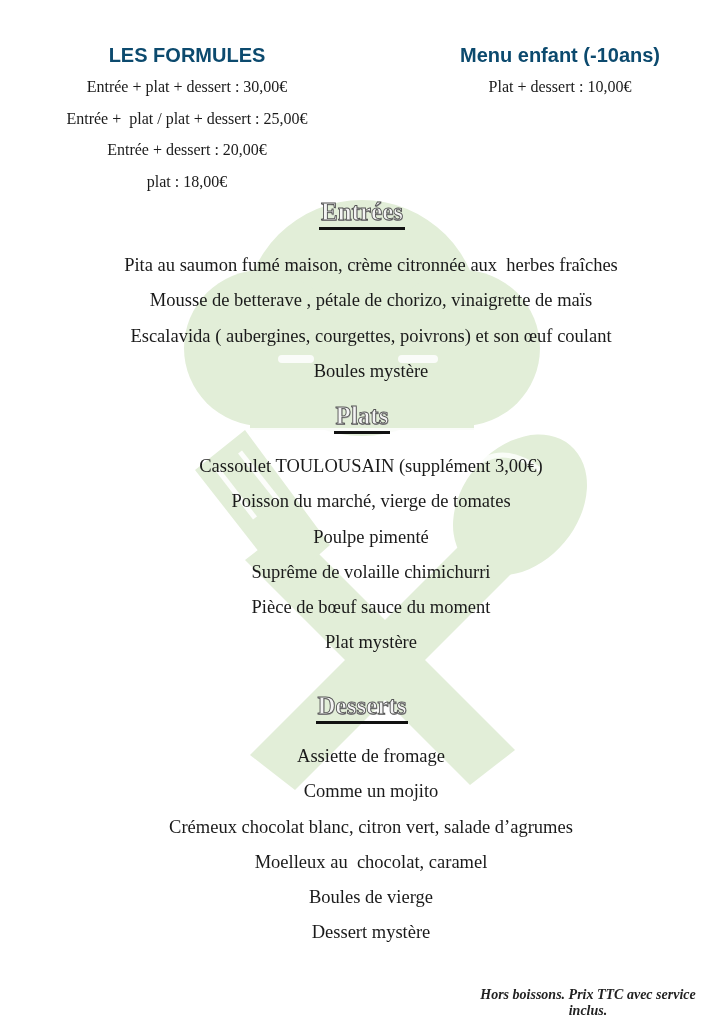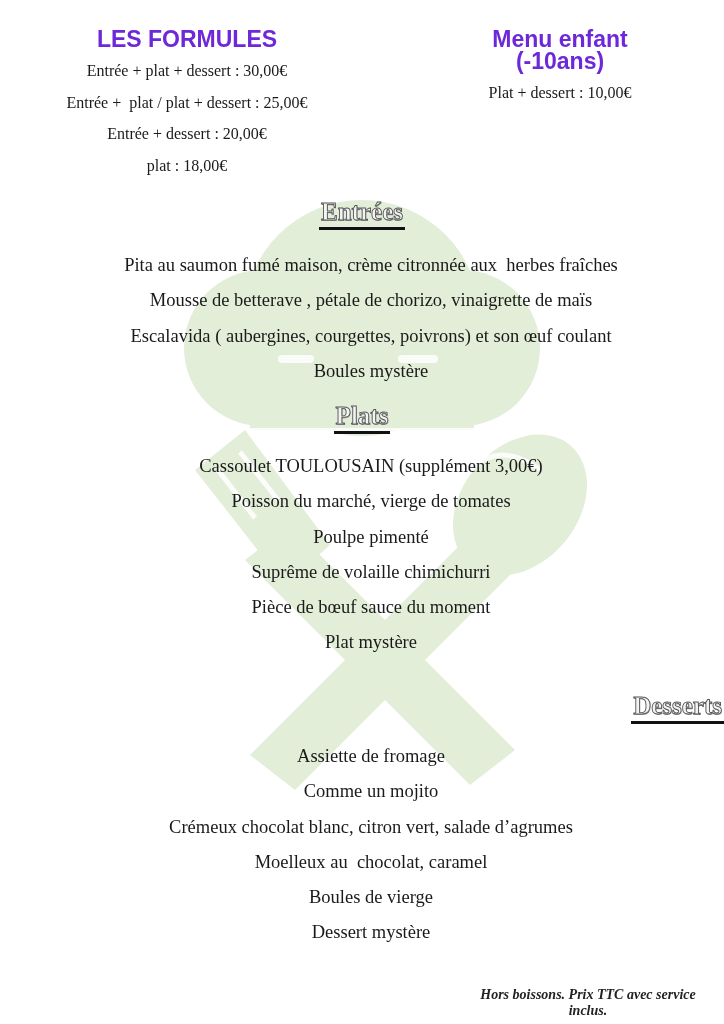--- a/index.html
+++ b/index.html
@@ -4,22 +4,22 @@
 <style>
   html, body { margin: 0; padding: 0; background: #ffffff; }
   body { width: 724px; height: 1024px; position: relative; overflow: hidden;
          font-family: "Liberation Serif", serif; color: #1a1a1a; }
   .watermark { position: absolute; left: 0; top: 0; width: 724px; height: 1024px; z-index: 0; }
   .content { position: relative; z-index: 1; }
 
   .col { position: absolute; text-align: center; }
   .col-left { left: 30px; width: 314px; top: 28px; }
   .col-right { left: 450px; width: 220px; top: 28px; }
-  .col-title { font-family: "Liberation Sans", sans-serif; font-weight: bold; font-size: 23px;
-               color: #6d28d9; margin: 0 0 8px 0; line-height: 22px; }
+  .col-title { font-family: "Liberation Sans", sans-serif; font-weight: bold; font-size: 20px;
+               color: #0c4a6e; margin: 16px 0 8px 0; line-height: 22px; }
   .col-line { font-size: 16px; line-height: 20.5px; margin: 11px; white-space: pre; }
 
   .section-title { position: absolute; left: 0; width: 724px; text-align: center;
                    font-size: 25px; line-height: 28px; font-weight: bold; }
   .section-title span { display: inline-block; color: #f4f4f4;
         -webkit-text-stroke: 0.9px #555; text-shadow: 0.5px 0.5px 0 #999;
         border-bottom: 3px solid #111; padding: 0 2px 1px 2px; }
 
   .items { position: absolute; left: 0; width: 724px; text-align: center; padding-left: 9px; }
   .item { font-size: 18.5px; line-height: 35.3px; margin: 0; white-space: pre; }
@@ -93,21 +93,21 @@
   </div>
   <div class="items" style="top:449px;">
     <p class="item">Cassoulet TOULOUSAIN (supplément 3,00€)</p>
     <p class="item">Poisson du marché, vierge de tomates</p>
     <p class="item">Poulpe pimenté</p>
     <p class="item">Suprême de volaille chimichurri</p>
     <p class="item">Pièce de bœuf sauce du moment</p>
     <p class="item">Plat mystère</p>
   </div>
 
-  <div class="section-title" style="top:692px;text-align:right;">
+  <div class="section-title" style="top:692px;">
     <span>Desserts</span>
   </div>
   <div class="items" style="top:739px;">
     <p class="item">Assiette de fromage</p>
     <p class="item">Comme un mojito</p>
     <p class="item">Crémeux chocolat blanc, citron vert, salade d’agrumes</p>
     <p class="item">Moelleux au  chocolat, caramel</p>
     <p class="item">Boules de vierge</p>
     <p class="item">Dessert mystère</p>
   </div>

